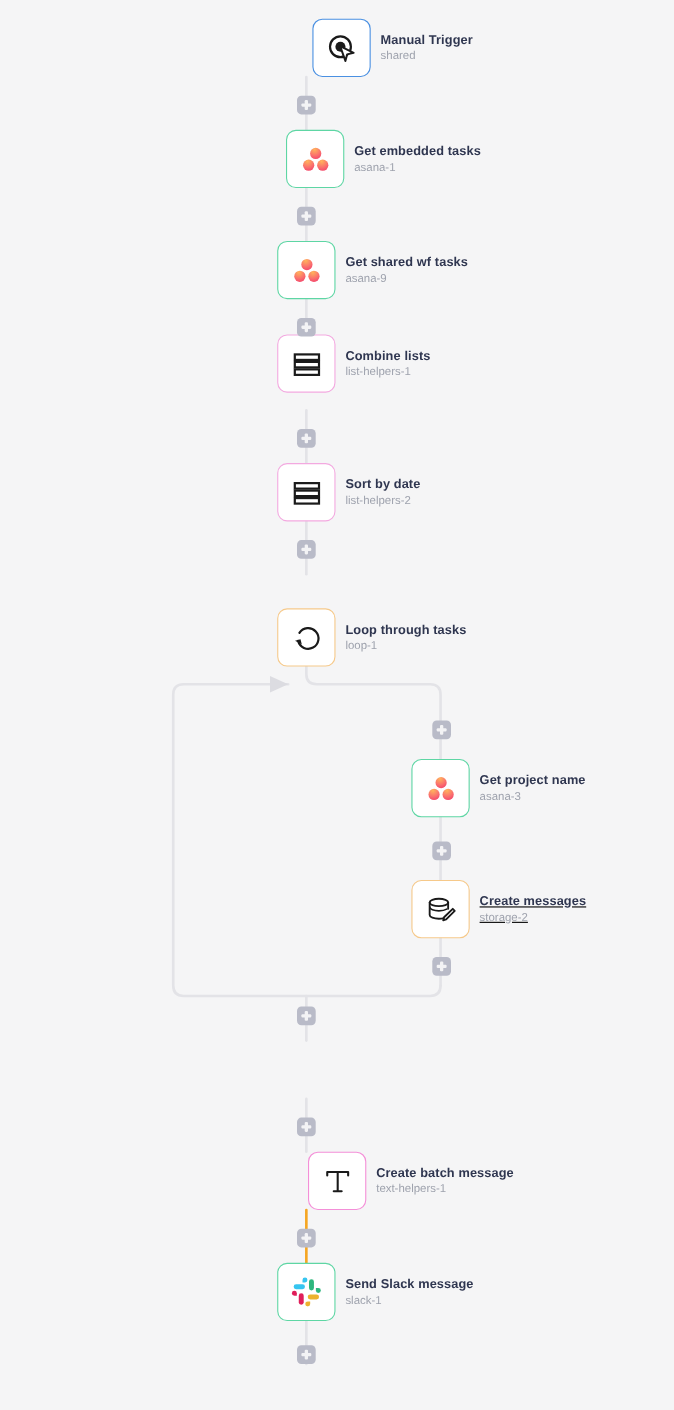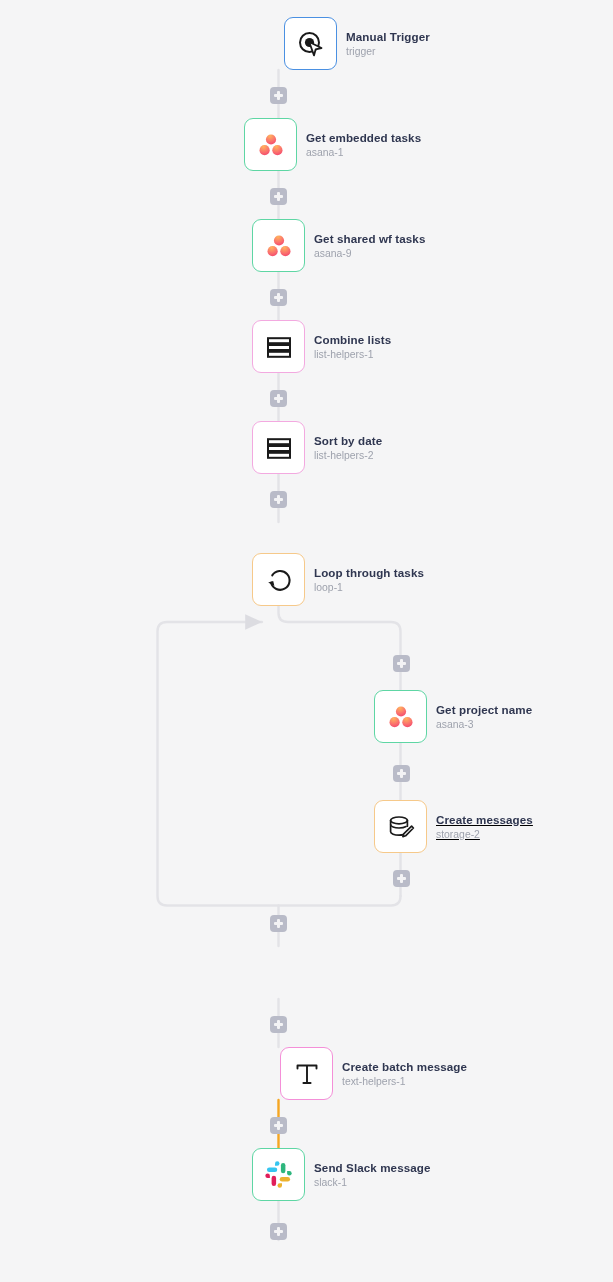--- a/index.html
+++ b/index.html
@@ -136,25 +136,25 @@
   <div class="node" style="left:252px; top:17px;padding-left:32px;">
     <div class="node-box" style="border-color:#4a90e2;">
       <svg width="30" height="30" viewBox="0 0 30 30">
         <circle cx="13.5" cy="13.5" r="9.5" fill="none" stroke="#1a1a1a" stroke-width="2"></circle>
         <circle cx="13.5" cy="13.5" r="4.6" fill="#1a1a1a"></circle>
         <path d="M13.2,13.0 L25.5,19.0 L19.6,20.4 L18.0,26.4 Z" fill="#ffffff" stroke="#1a1a1a" stroke-width="1.8" stroke-linejoin="round"></path>
       </svg>
     </div>
     <div class="node-labels">
       <div class="node-title">Manual Trigger</div>
-      <div class="node-sub">trigger</div>
-    </div>
-  </div>
-
-  <div class="node" style="left:244px; top:118px;justify-content:space-between;">
+      <div class="node-sub">shared</div>
+    </div>
+  </div>
+
+  <div class="node" style="left:260px; top:118px;justify-content:space-between;">
     <div class="node-box" style="border-color:#5ed6a4;">
       <svg width="28" height="28" viewBox="0 0 28 28">
         <defs>
           <radialGradient id="ag1" cx="40%" cy="15%" r="95%">
             <stop offset="0%" stop-color="#ffb35c"></stop>
             <stop offset="60%" stop-color="#fa6e6e"></stop>
             <stop offset="100%" stop-color="#f2406b"></stop>
           </radialGradient>
         </defs>
         <circle cx="14" cy="8.5" r="5.1" fill="url(#ag1)"></circle>
@@ -175,21 +175,21 @@
         <circle cx="7.6" cy="19.2" r="5.1" fill="url(#ag1)"></circle>
         <circle cx="20.4" cy="19.2" r="5.1" fill="url(#ag1)"></circle>
       </svg>
     </div>
     <div class="node-labels">
       <div class="node-title">Get shared wf tasks</div>
       <div class="node-sub">asana-9</div>
     </div>
   </div>
 
-  <div class="node" style="left:252px; top:320px;">
+  <div class="node" style="left:252px; top:304px;">
     <div class="node-box" style="border-color:#f3a9e0;">
       <svg width="30" height="30" viewBox="0 0 30 30">
         <rect x="4" y="6.2" width="22" height="5" fill="#ffffff" stroke="#1a1a1a" stroke-width="2"></rect>
         <rect x="4" y="13.0" width="22" height="5" fill="#ffffff" stroke="#1a1a1a" stroke-width="2"></rect>
         <rect x="4" y="19.8" width="22" height="5" fill="#ffffff" stroke="#1a1a1a" stroke-width="2"></rect>
       </svg>
     </div>
     <div class="node-labels">
       <div class="node-title">Combine lists</div>
       <div class="node-sub">list-helpers-1</div>

